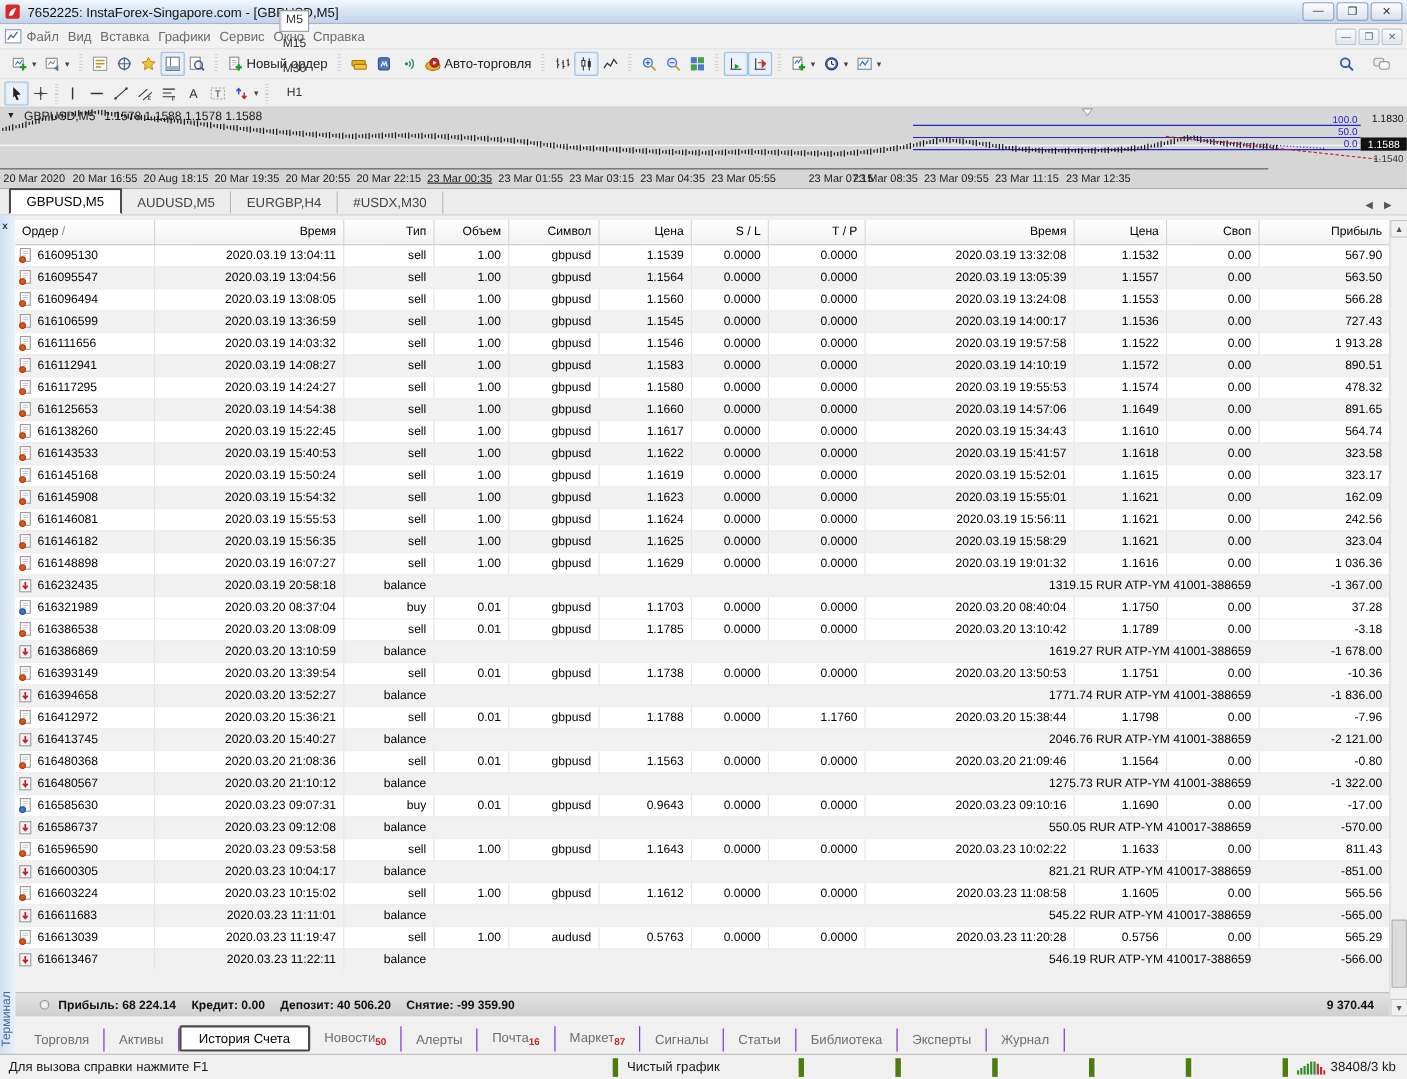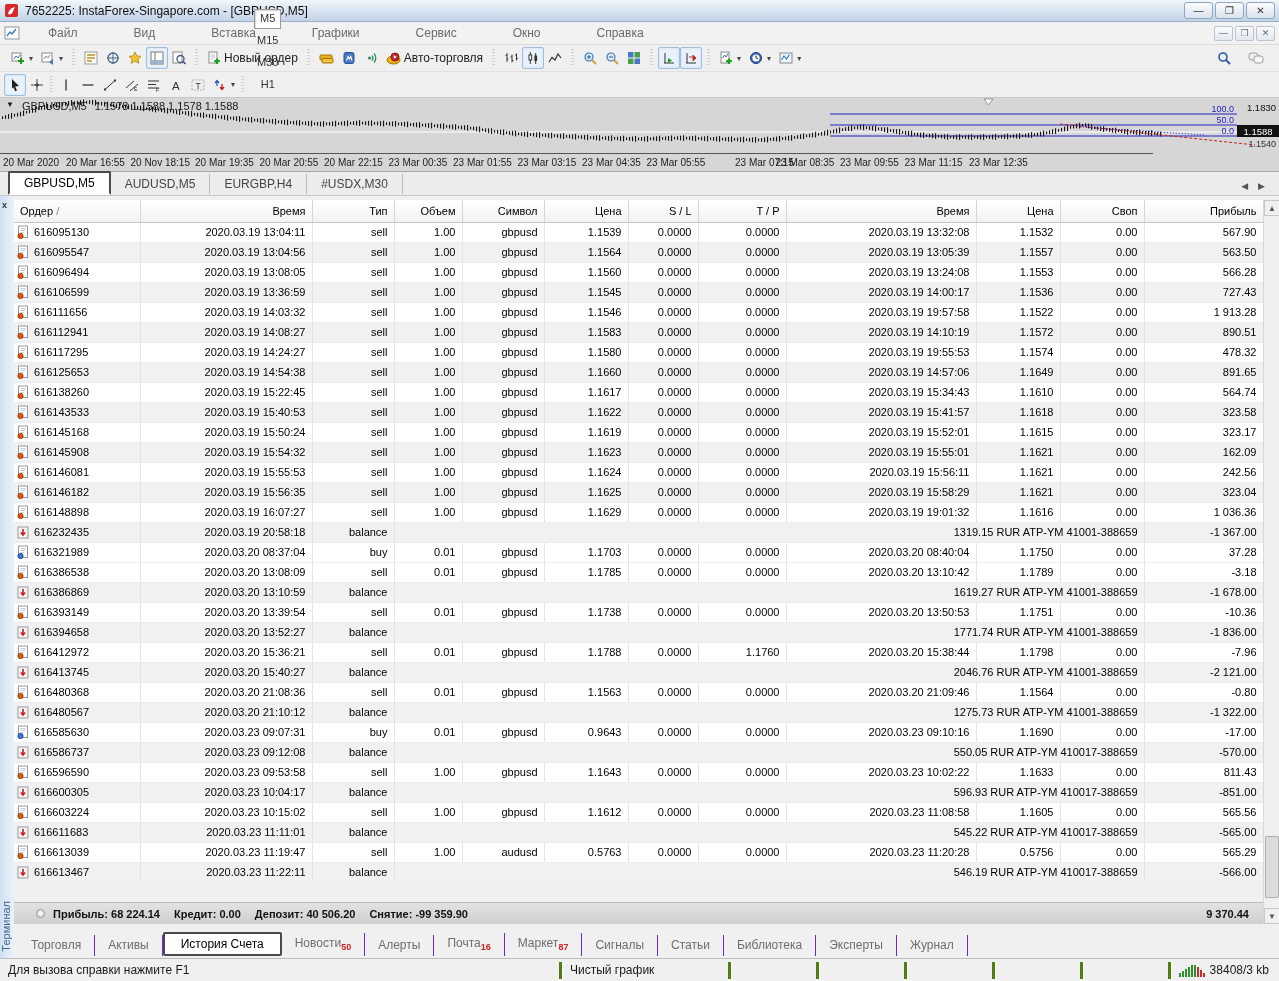--- a/index.html
+++ b/index.html
@@ -14,21 +14,21 @@
     border-bottom:1px solid #9ab0c8; display:flex; align-items:center; padding:0 4px; }
   #titlebar .title { margin-left:6px; font-size:12px; color:#101010; }
   .winbtns { margin-left:auto; display:flex; gap:2px; }
   .winbtn { width:29px; height:17px; border:1px solid #8ea6bf; border-radius:3px;
     background:linear-gradient(#fdfdfd,#d8e2ee); display:flex; align-items:center;
     justify-content:center; font-size:10px; color:#333; }
   
   #menubar { left:0; top:22px; width:1279px; height:23px; background:#f2f2f2;
     border-bottom:1px solid #dcdcdc; display:flex; align-items:center; padding:0 4px; }
   #menu-items { display:flex; }
-  .menu-item { padding:3px 28px; color:#6b6b6b; }
+  .menu-item { padding:3px 4px; color:#6b6b6b; }
   .childbtns { margin-left:auto; display:flex; gap:2px; }
   .childbtn { width:19px; height:15px; border:1px solid #b8c4d2; border-radius:2px;
     background:linear-gradient(#fbfbfb,#e2e8f0); font-size:9px; color:#5a6b7e;
     display:flex; align-items:center; justify-content:center; }
   
   #tb1 { left:0; top:45px; width:1279px; height:27px; background:#f0f0f0;
     border-bottom:1px solid #e0e0e0; display:flex; align-items:center; padding-left:4px; }
   #tb2 { left:0; top:72px; width:1279px; height:26px; background:#f0f0f0;
     border-bottom:1px solid #c8c8c8; display:flex; align-items:center; padding-left:4px; }
   .tbgroup { display:flex; align-items:center; padding:0 3px; }
@@ -100,21 +100,21 @@
   #bottom-tabs { position:absolute; left:14px; top:736px; width:1265px; height:24px;
     display:flex; align-items:flex-end; padding-left:4px; background:#f0f0f0; }
   .btab { padding:3px 13px 4px; font-size:12px; color:#6e6e6e; position:relative;
     border-right:1px solid #6d28d9; white-space:nowrap; }
   .btab.active { background:#fff; border:2px solid #4a4a4a; color:#000;
     border-radius:2px; padding:3px 16px; }
   .btab sub { color:#cc2222; font-size:9px; font-weight:bold; }
   
   #statusbar { left:0; top:958px; width:1279px; height:23px; background:#f0f0f0;
     border-top:1px solid #bcbcbc; display:flex; align-items:center; font-size:12px; }
-  .scell { border-right:3px solid #4d7c0f; box-shadow:1px 0 0 #fff; height:17px;
+  .scell { border-right:5px solid #4d7c0f; box-shadow:1px 0 0 #fff; height:17px;
     display:flex; align-items:center; padding:0 8px; color:#1a1a1a; white-space:nowrap; }
   #sc-help { width:585px; }
   #sc-mode { width:175px; }
   .sc-empty { width:88px; }
   #sc-net { margin-left:auto; border-right:none; gap:5px; padding-right:10px; }
   .ico { display:inline-flex; align-items:center; justify-content:center; }
   svg { display:block; }
 </style>
 </head>
 <body>
@@ -908,25 +908,25 @@
         <text x="1276" y="49" text-anchor="end" font-size="9" fill="#333" font-family="Liberation Sans, sans-serif">1.1540</text>
       </svg>
     <div id="chart-head" class="abs">
       <span style="font-size:8px;">▼</span>
       <span>GBPUSD,M5</span>
       <span>1.1578 1.1588 1.1578 1.1588</span>
     </div>
     <div id="time-axis">
         <span style="left: 3px;">20 Mar 2020</span>
         <span style="left: 66px;">20 Mar 16:55</span>
-        <span style="left: 130.5px;">20 Nov 18:15</span>
+        <span style="left: 130.5px;">20 Aug 18:15</span>
         <span style="left: 195px;">20 Mar 19:35</span>
         <span style="left: 259.5px;">20 Mar 20:55</span>
         <span style="left: 324px;">20 Mar 22:15</span>
-        <span style="left: 388.5px;">23 Mar 00:35</span>
+        <span style="left: 388.5px; text-decoration: underline;">23 Mar 00:35</span>
         <span style="left: 453px;">23 Mar 01:55</span>
         <span style="left: 517.5px;">23 Mar 03:15</span>
         <span style="left: 582px;">23 Mar 04:35</span>
         <span style="left: 646.5px;">23 Mar 05:55</span>
         <span style="left: 711px; margin-left: 24px;">23 Mar 07:15</span>
         <span style="left: 775.5px;">23 Mar 08:35</span>
         <span style="left: 840px;">23 Mar 09:55</span>
         <span style="left: 904.5px;">23 Mar 11:15</span>
         <span style="left: 969px;">23 Mar 12:35</span>
       </div>
@@ -1642,21 +1642,21 @@
                     <svg width="12" height="13" viewBox="0 0 12 13">
                       <rect x="1" y="1" width="10" height="11" fill="#f4f4f4" stroke="#999"></rect>
                       <path d="M6 3v5.5M3.8 6.5L6 9l2.2-2.5" stroke="#c82020" fill="none" stroke-width="1.6"></path>
                     </svg>
                   </span>
                   <span>616600305</span>
                 </span>
               </td>
               <td>2020.03.23 10:04:17</td>
               <td>balance</td>
-              <td colspan="8">596.93 RUR ATP-YM 410017-388659</td>
+              <td colspan="8">821.21 RUR ATP-YM 410017-388659</td>
               <td>-851.00</td>
             </tr>
             <tr class="odd">
               <td class="ordcell">
                 <span class="ordflex">
                   <span class="ico">
                     <svg width="12" height="14" viewBox="0 0 12 14">
                       <rect x="1.5" y="1" width="9" height="11.5" fill="#fff" stroke="#999"></rect>
                       <path d="M3.5 3.5h5M3.5 5.5h5M3.5 7.5h3" stroke="#bbc" stroke-width=".8"></path>
                       <circle cx="3.5" cy="11" r="2.6" fill="#e05818" stroke="#a03808"></circle>

